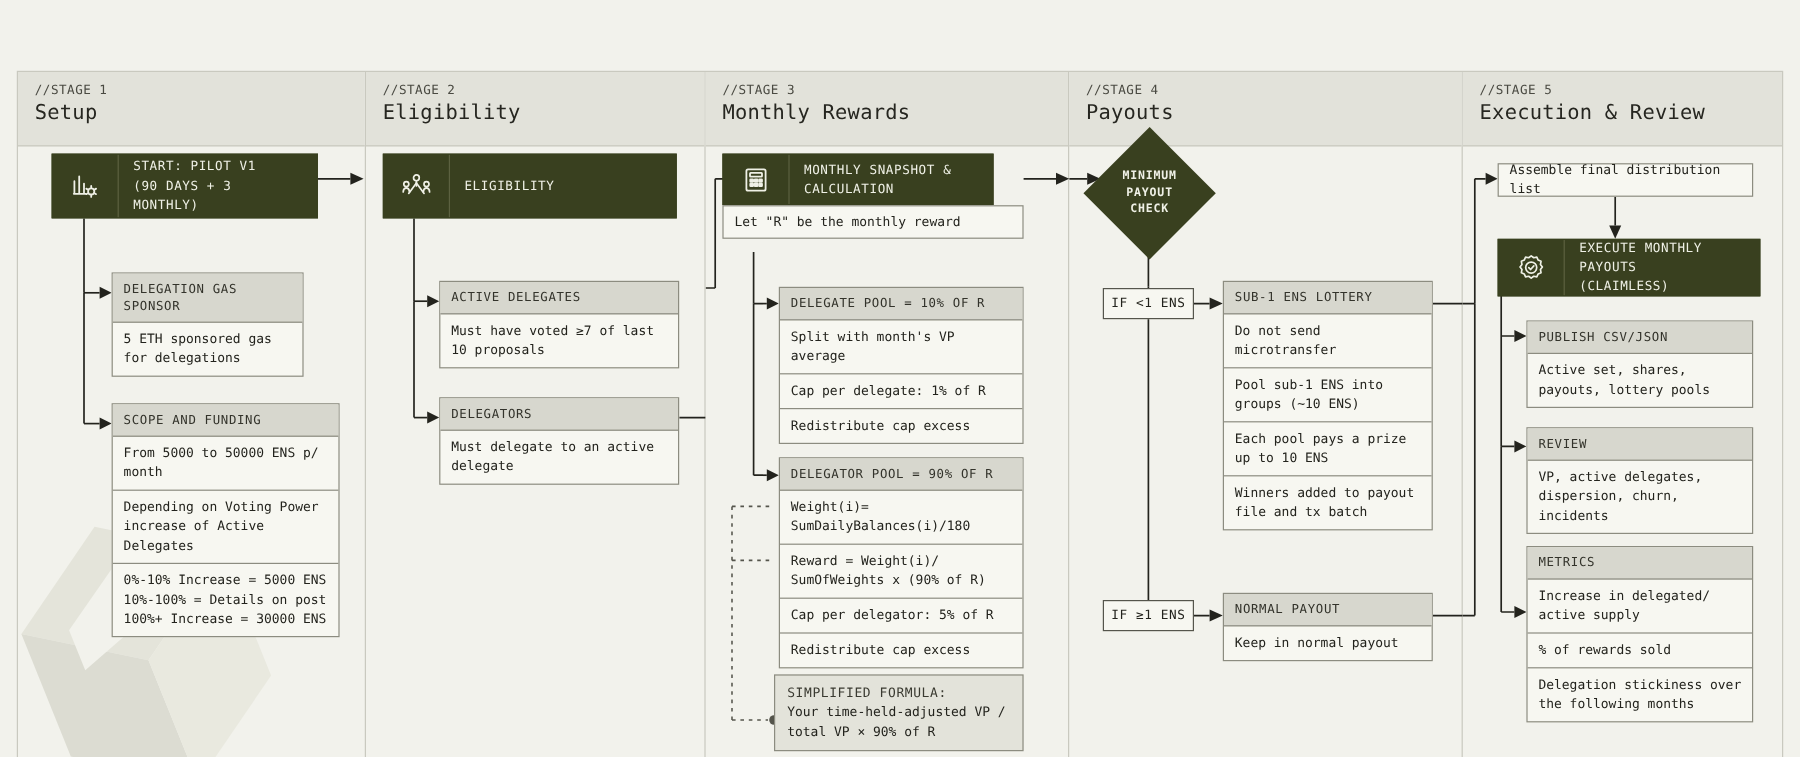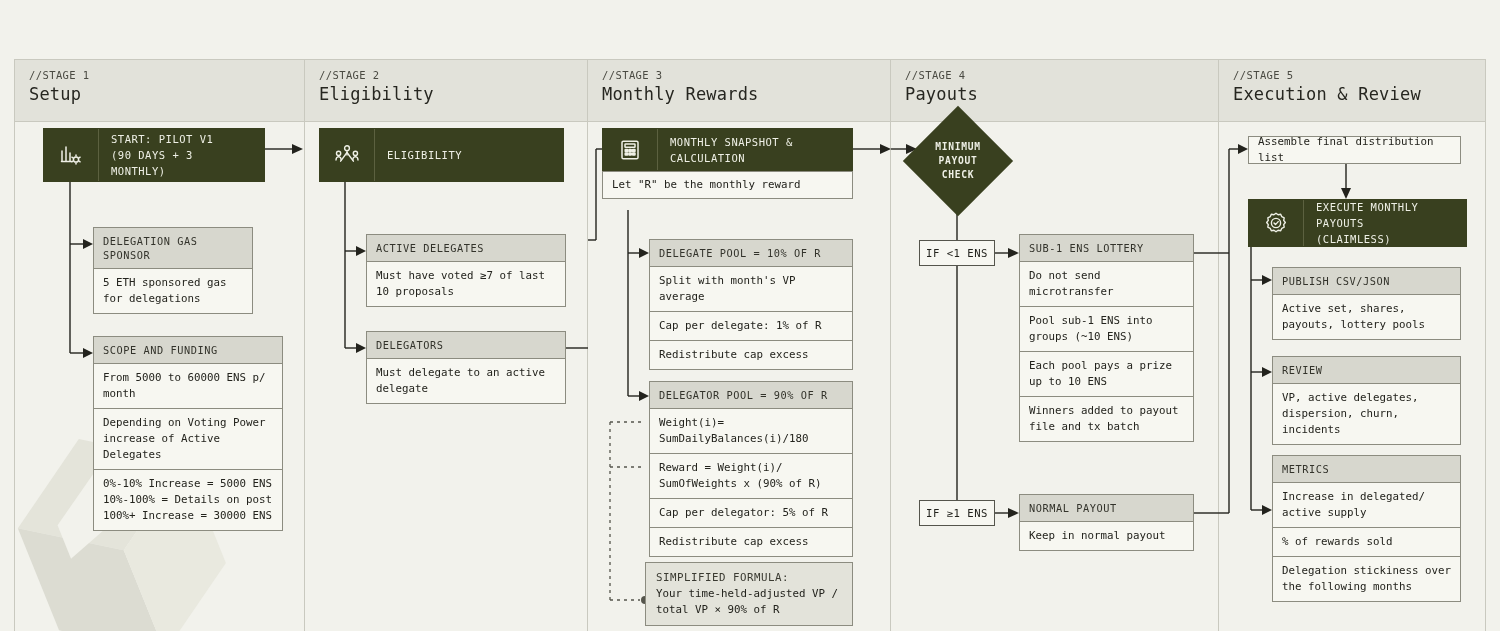--- a/index.html
+++ b/index.html
@@ -169,21 +169,21 @@
           </div>
         </div>
 
         <div class="node card" style="left:78px;top:105px;width:160px">
           <div class="card-head">DELEGATION GAS SPONSOR</div>
           <div class="card-row">5 ETH sponsored gas for delegations</div>
         </div>
 
         <div class="node card" style="left:78px;top:214px;width:190px">
           <div class="card-head">SCOPE AND FUNDING</div>
-          <div class="card-row">From 5000 to 60000 ENS p/ month</div>
+          <div class="card-row">From 5000 to 50000 ENS p/ month</div>
           <div class="card-row">Depending on Voting Power increase of Active Delegates</div>
           <div class="card-row" style="white-space:pre-line">0%-10% Increase = 5000 ENS
 10%-100% = Details on post
 100%+ Increase = 30000 ENS</div>
         </div>
       </div>
     </div>
   </div>
 
   <div class="stage" style="width:283px">
@@ -259,21 +259,21 @@
         <polygon points="292,22 303,27 292,32" fill="#23231d"></polygon>
 
         <path d="M22,300 L22,478" stroke="#55554c" stroke-width="1.3" fill="none" stroke-dasharray="3 4"></path>
         <path d="M22,300 L57,300" stroke="#55554c" stroke-width="1.3" fill="none" stroke-dasharray="3 4"></path>
         <path d="M22,345 L57,345" stroke="#55554c" stroke-width="1.3" fill="none" stroke-dasharray="3 4"></path>
         <path d="M22,478 L52,478" stroke="#55554c" stroke-width="1.3" fill="none" stroke-dasharray="3 4"></path>
         <circle cx="57" cy="478" r="4" fill="#55554c"></circle>
       </svg>
 
       <div class="nodelayer">
-        <div class="node dark-node" style="left:14px;top:6px;width:251px;height:43px">
+        <div class="node dark-node" style="left:14px;top:6px;width:226px;height:43px">
           <div class="dark-ico">
             <svg width="22" height="22" viewBox="0 0 22 22" fill="none" stroke="#eff0e6" stroke-width="1.5" stroke-linejoin="round">
               <rect x="3" y="2.2" width="16" height="17.6" rx="1.4"></rect>
               <rect x="6" y="5" width="10" height="3.2" rx="0.5"></rect>
               <rect x="6.2" y="10.4" width="2.4" height="2.1" rx="0.3" fill="#eff0e6"></rect>
               <rect x="9.9" y="10.4" width="2.4" height="2.1" rx="0.3" fill="#eff0e6"></rect>
               <rect x="13.6" y="10.4" width="2.4" height="2.1" rx="0.3" fill="#eff0e6"></rect>
               <rect x="6.2" y="14" width="2.4" height="2.1" rx="0.3" fill="#eff0e6"></rect>
               <rect x="9.9" y="14" width="2.4" height="2.1" rx="0.3" fill="#eff0e6"></rect>
               <rect x="13.6" y="14" width="2.4" height="2.1" rx="0.3" fill="#eff0e6"></rect>

